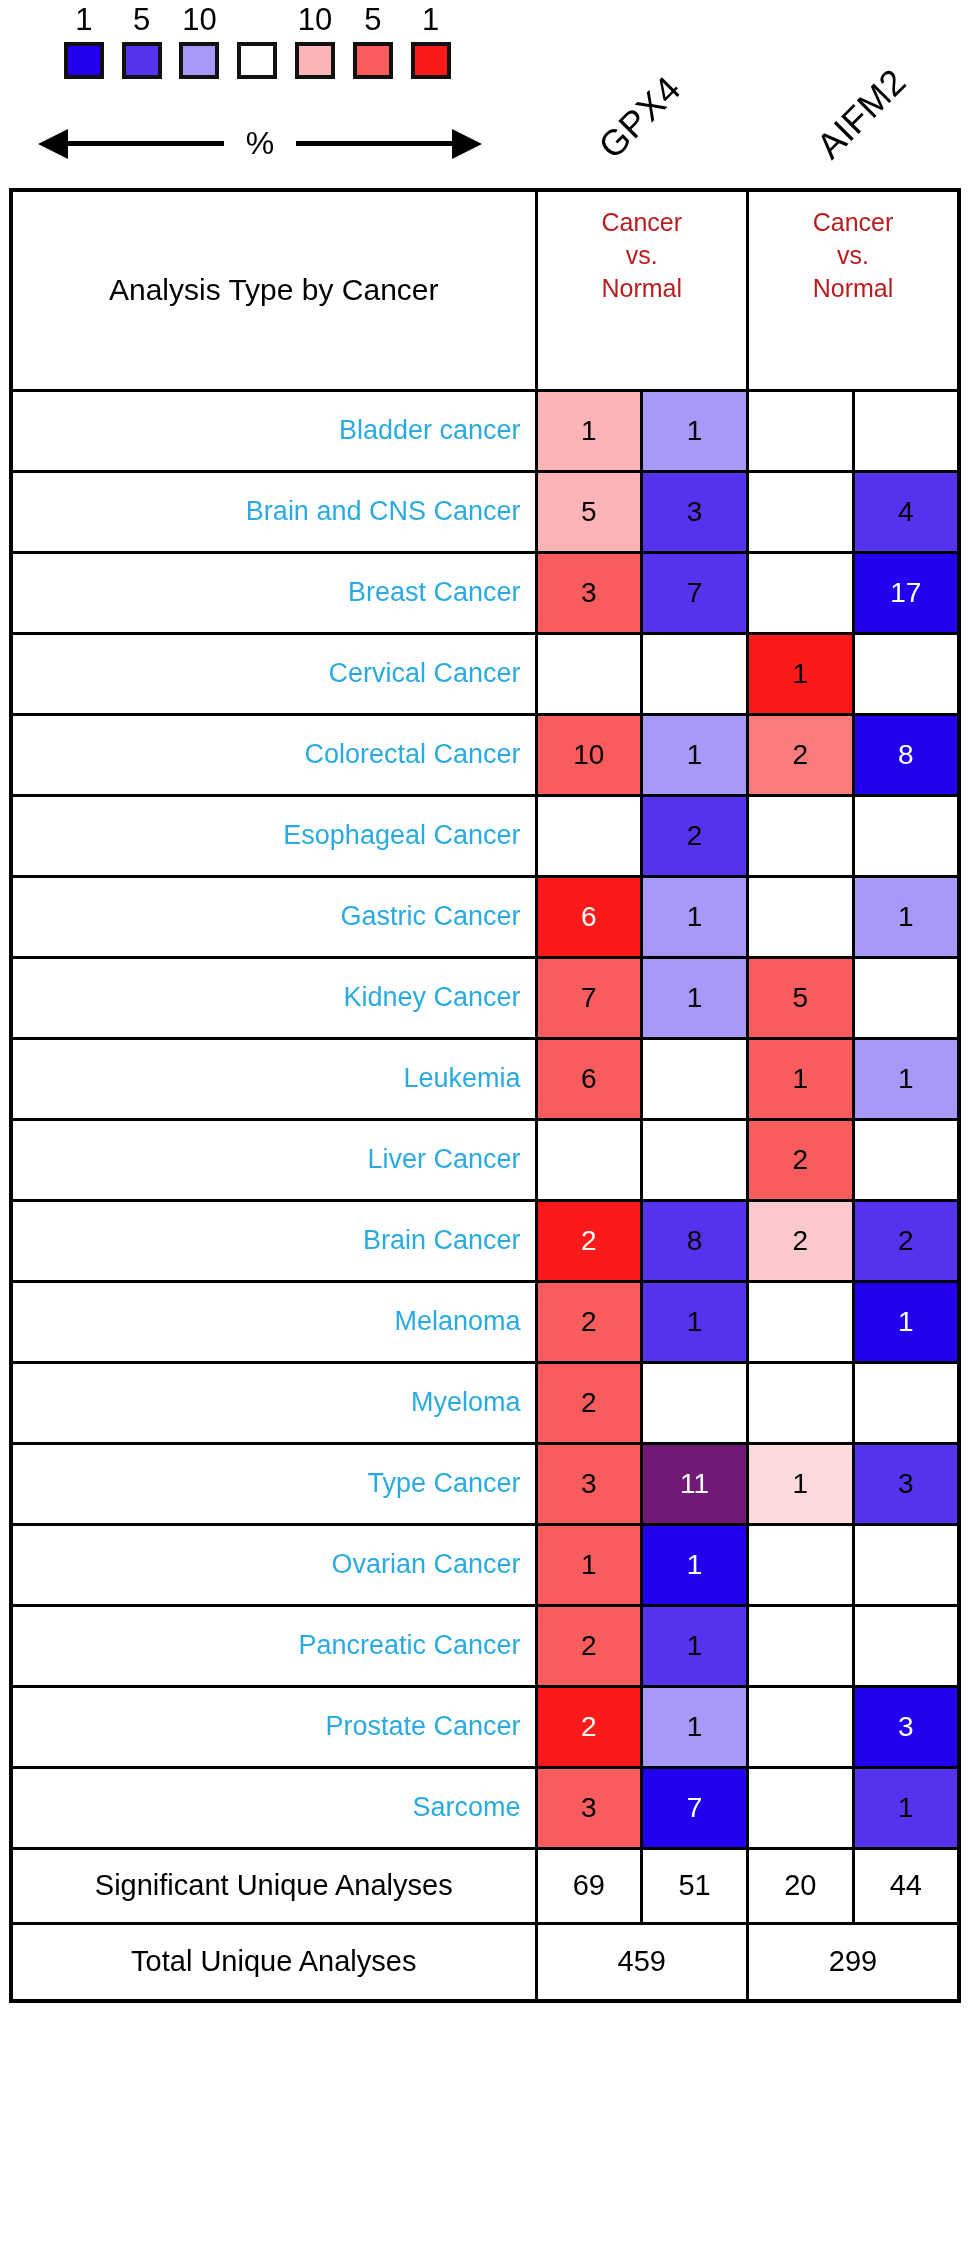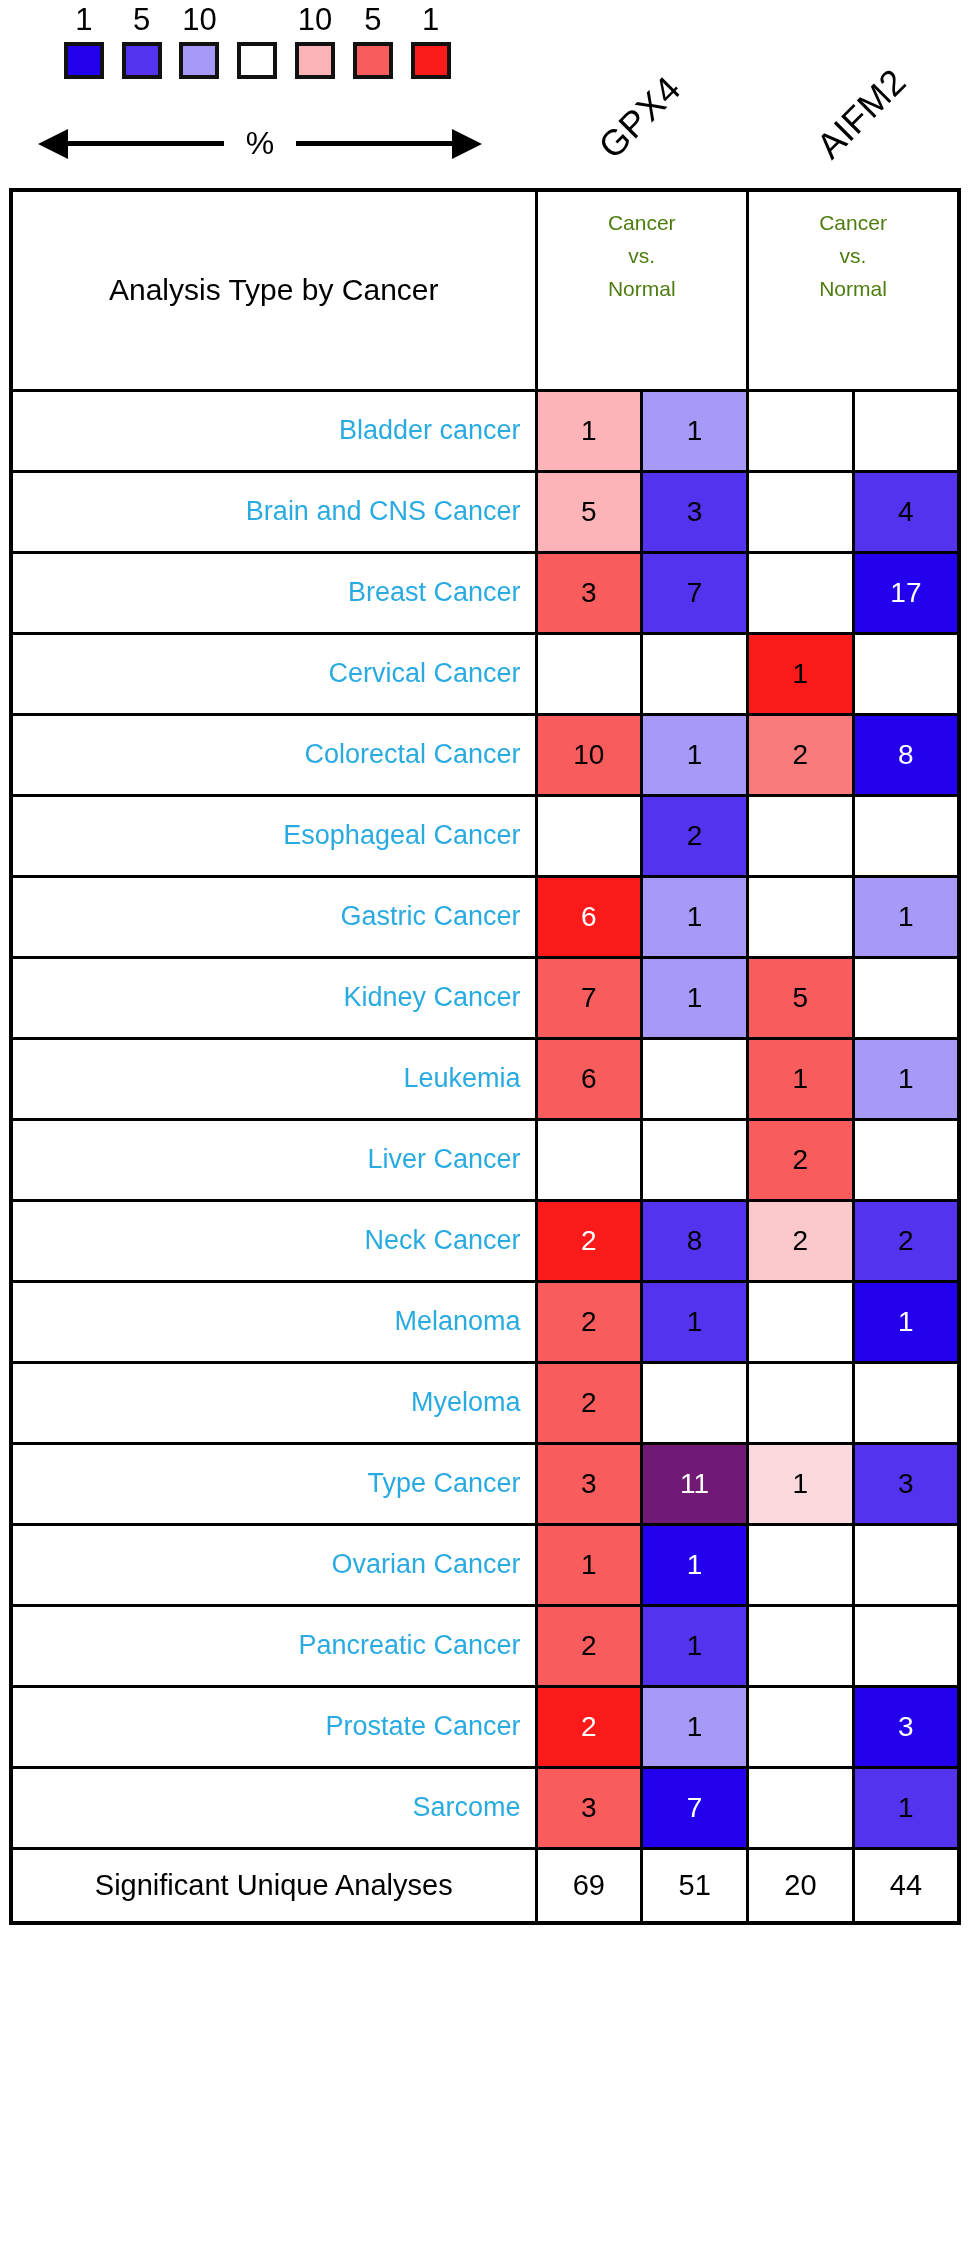--- a/index.html
+++ b/index.html
@@ -153,22 +153,22 @@
   col.c-cell  { width: 105.75px; }
 
   .hdr-row { height: 200px; }
   .hdr-analysis {
     font-size: 30px;
     color: #000;
     text-align: center;
     font-family: "Liberation Sans", sans-serif;
   }
   .hdr-cvn {
-    font-size: 21px;
-    color: #4d7c0f;
+    font-size: 25px;
+    color: #b91c1c;
     line-height: 33px;
     vertical-align: top !important;
     padding-top: 14px !important;
     font-family: "Liberation Sans", sans-serif;
   }
 
   .data-row { height: 81px; }
   .row-label {
     text-align: right !important;
     padding-right: 14px !important;
@@ -355,21 +355,21 @@
         <td class="val dark-text" style="background: rgb(166, 153, 247); color: rgb(0, 0, 0);">1</td>
       </tr>
       <tr class="data-row">
         <td class="row-label">Liver Cancer</td>
         <td class="val dark-text blank" style="background: rgb(255, 255, 255); color: rgb(0, 0, 0);"></td>
         <td class="val dark-text blank" style="background: rgb(255, 255, 255); color: rgb(0, 0, 0);"></td>
         <td class="val dark-text" style="background: rgb(249, 92, 92); color: rgb(0, 0, 0);">2</td>
         <td class="val dark-text blank" style="background: rgb(255, 255, 255); color: rgb(0, 0, 0);"></td>
       </tr>
       <tr class="data-row">
-        <td class="row-label">Neck Cancer</td>
+        <td class="row-label">Brain Cancer</td>
         <td class="val light-text" style="background: rgb(250, 26, 26); color: rgb(255, 255, 255);">2</td>
         <td class="val dark-text" style="background: rgb(85, 51, 238); color: rgb(0, 0, 0);">8</td>
         <td class="val dark-text" style="background: rgb(251, 200, 204); color: rgb(0, 0, 0);">2</td>
         <td class="val dark-text" style="background: rgb(85, 51, 238); color: rgb(0, 0, 0);">2</td>
       </tr>
       <tr class="data-row">
         <td class="row-label">Melanoma</td>
         <td class="val dark-text" style="background: rgb(249, 92, 92); color: rgb(0, 0, 0);">2</td>
         <td class="val dark-text" style="background: rgb(85, 51, 238); color: rgb(0, 0, 0);">1</td>
         <td class="val dark-text blank" style="background: rgb(255, 255, 255); color: rgb(0, 0, 0);"></td>
@@ -419,14 +419,19 @@
       </tr>
     </tbody>
   <tfoot>
     <tr class="sig-row">
       <td class="sig-label">Significant Unique Analyses</td>
       <td class="sig-val">69</td>
       <td class="sig-val">51</td>
       <td class="sig-val">20</td>
       <td class="sig-val">44</td>
     </tr>
+    <tr class="total-row">
+      <td class="total-label">Total Unique Analyses</td>
+      <td class="total-val" colspan="2">459</td>
+      <td class="total-val" colspan="2">299</td>
+    </tr>
   </tfoot>
 </table>
 
 </body></html>

